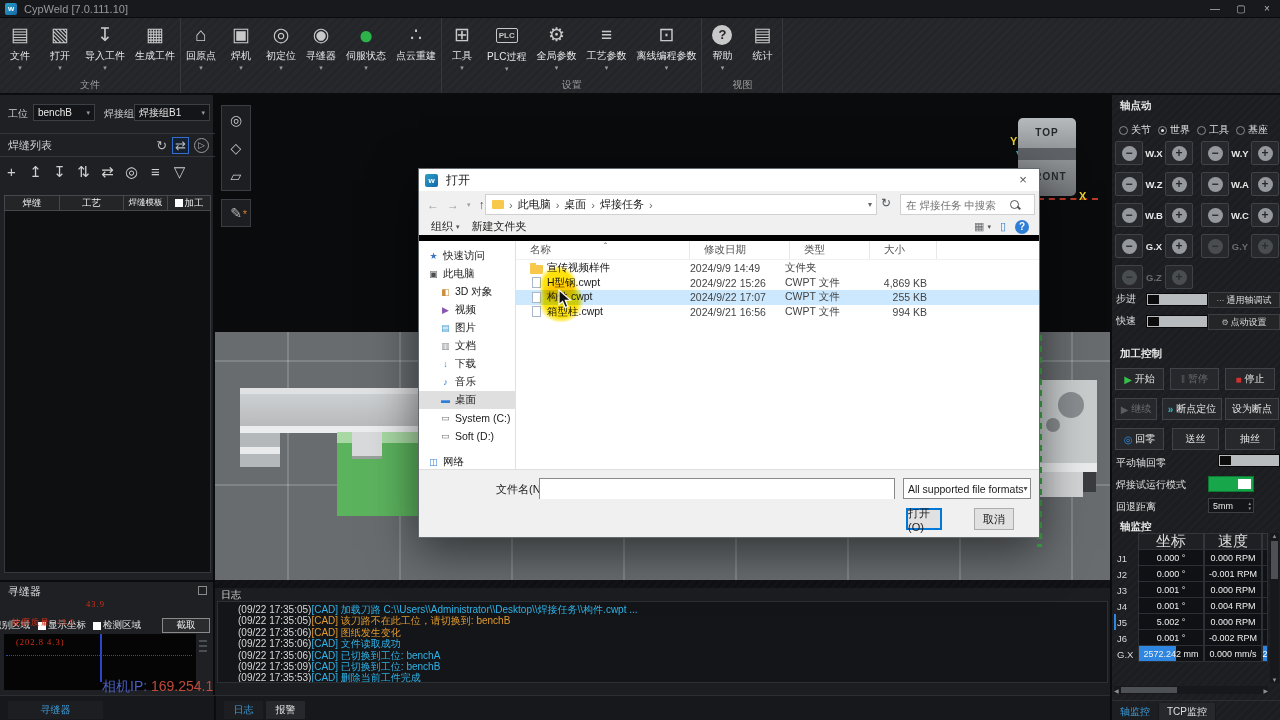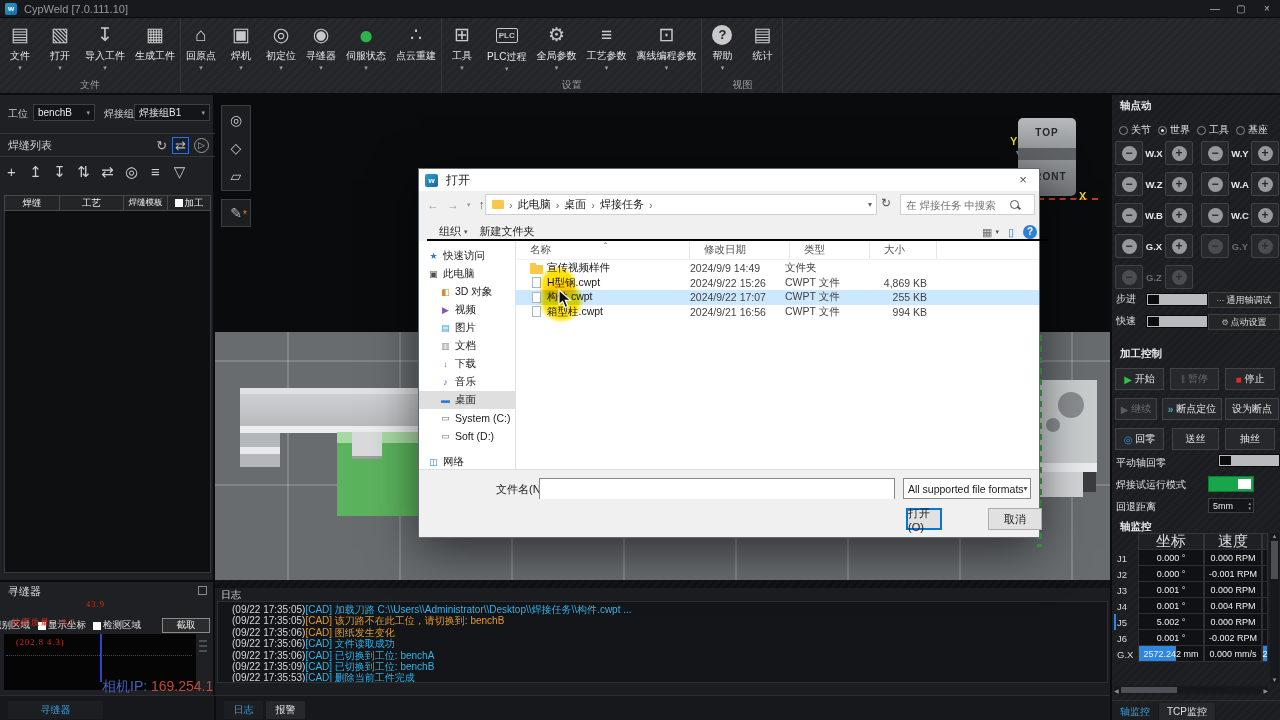--- a/index.html
+++ b/index.html
@@ -137,21 +137,21 @@
 .cam-v{position:absolute;left:96px;top:0px;width:2px;height:48px;background:#2b46c9}
 .red-ov{position:absolute;color:#d2301a;font-size:8.5px;font-family:Liberation Serif, serif;letter-spacing:1px;z-index:3}
 .cam-ip{position:absolute;left:102px;top:96px;font-size:14px;z-index:3;white-space:nowrap}
 .cam-ip .ipl{color:#4a5fc0}.cam-ip .ipv{color:#c04a3a}
 .cam-dots{position:absolute;right:6px;top:58px;display:flex;flex-direction:column;gap:3px}
 .cam-dots i{width:8px;height:2px;background:#4a4e53}
 
 
 .log-panel{position:absolute;left:215px;top:588px;width:895px;height:107px;background:#1b1d20}
 .log-title{position:absolute;left:6px;top:0px;font-size:10px;color:#d8d8d8}
-.log-list{position:absolute;left:2px;top:13px;width:891px;height:82px;background:#141518;border:1px solid #2c2f33;padding:2px 14px;overflow:hidden}
+.log-list{position:absolute;left:2px;top:13px;width:891px;height:82px;background:#141518;border:1px solid #2c2f33;padding:2px 20px;overflow:hidden}
 .log-line{font-size:10px;line-height:11.4px;white-space:nowrap}
 .log-line .lt{color:#d8d8d8}
 .log-line.info .lm{color:#2fb3e8}
 .log-line.warn .lm{color:#e09a2e}
 
 
 .bottom-bar{position:absolute;left:0;top:695px;width:1110px;height:25px;background:#17181b;border-top:1px solid #2b2d31}
 .bottom-bar .dock-tab{position:absolute;top:3px}
 .bb-sep{position:absolute;left:214px;top:0;width:2px;height:25px;background:#0a0b0d}
 
@@ -168,21 +168,21 @@
 .crumbs{display:flex;align-items:center}
 .crumb-sep{color:#666;margin:0 5px;font-size:11px}
 .crumb{color:#1a1a1a}
 .crumb-caret{margin-left:auto;font-size:8px;color:#666;padding-right:4px}
 .nav-refresh{position:absolute;left:462px;top:5px;color:#4a4f54;font-size:12px}
 .search-box{position:absolute;left:481px;top:3px;width:135px;height:21px;background:#fff;border:1px solid #d0d0d0;display:flex;align-items:center}
 .search-box input{border:none;outline:none;width:108px;font-size:10.5px;padding-left:5px;font-family:"Liberation Sans",sans-serif;color:#333;background:transparent}
 .mag{position:relative;width:12px;height:12px}
 .mag::before{content:"";position:absolute;left:1px;top:1px;width:7px;height:7px;border:1.5px solid #555;border-radius:50%}
 .mag::after{content:"";position:absolute;left:8px;top:8px;width:4px;height:1.5px;background:#555;transform:rotate(45deg)}
-.dlg-cmd{position:absolute;left:8px;top:49px;width:100%;height:23px;display:flex;align-items:flex-end;font-size:11px;border-bottom:2px solid #000000}
+.dlg-cmd{position:absolute;left:0;top:49px;width:100%;height:23px;display:flex;align-items:center;font-size:11px;border-bottom:6px solid #000000}
 .cmd-item{margin-left:12px;color:#201f1e;display:flex;align-items:center}
 .cmd-caret{font-size:7px;color:#555;margin-left:3px}
 .cmd-right{margin-left:auto;display:flex;align-items:center;margin-right:10px;gap:9px}
 .ic-list{color:#6b6f73;font-size:11px}.ic-prev{color:#2f7fd6;font-size:11px}
 .ic-help{width:14px;height:14px;border-radius:50%;background:#2f7fd6;color:#fff;font-size:10px;font-weight:bold;text-align:center;line-height:14px}
 .dlg-body{position:absolute;left:0;top:72px;width:620px;height:228px;background:#fff;display:flex}
 .dlg-side{width:97px;border-right:1px solid #e0e0e0;padding-top:6px;overflow:hidden}
 .nav-item{display:flex;align-items:center;height:18px;font-size:10.5px;color:#1a1a1a;white-space:nowrap}
 .nav-item.lvl0{padding-left:8px}
 .nav-item.lvl1{padding-left:20px}
@@ -206,21 +206,21 @@
 .f-type{width:80px;color:#444}
 .f-size{width:62px;text-align:right;color:#444}
 .dlg-foot{position:absolute;left:0;top:300px;width:620px;height:68px;background:#f0f0f0;border-top:1px solid #dfdfdf}
 .fn-label{position:absolute;left:77px;top:12px;font-size:11px}
 .fn-input{position:absolute;left:120px;top:8px;width:356px;height:21px;background:#fff;border:1px solid #8a8a8a}
 .fn-input input{width:100%;height:100%;border:none;outline:none;font-size:11px;padding:0 4px;font-family:"Liberation Sans",sans-serif}
 .ft-combo{position:absolute;left:484px;top:8px;width:128px;height:21px;background:#fff;border:1px solid #8a8a8a;display:flex;align-items:center;font-size:10.5px;padding:0 4px;white-space:nowrap}
 .ft-combo .cmb-caret{margin-left:auto;font-size:8px;color:#555}
 .dlg-btn{position:absolute;top:38px;height:22px;background:#e1e1e1;font-size:11px;display:flex;align-items:center;justify-content:center}
 .btn-open{left:487px;width:36px;border:2px solid #0078d7}
-.btn-cancel{left:569px;width:54px;border:1px solid #adadad}
+.btn-cancel{left:555px;width:40px;border:1px solid #adadad}
 
 
 .fx-blob{position:absolute;border-radius:50%;background:radial-gradient(circle,rgba(255,225,0,.95) 52%,rgba(255,225,0,0) 72%);mix-blend-mode:multiply;z-index:30}
 .cursor{position:absolute;z-index:31}
 </style>
 </head>
 <body>
 
 <div class="screen">
 

